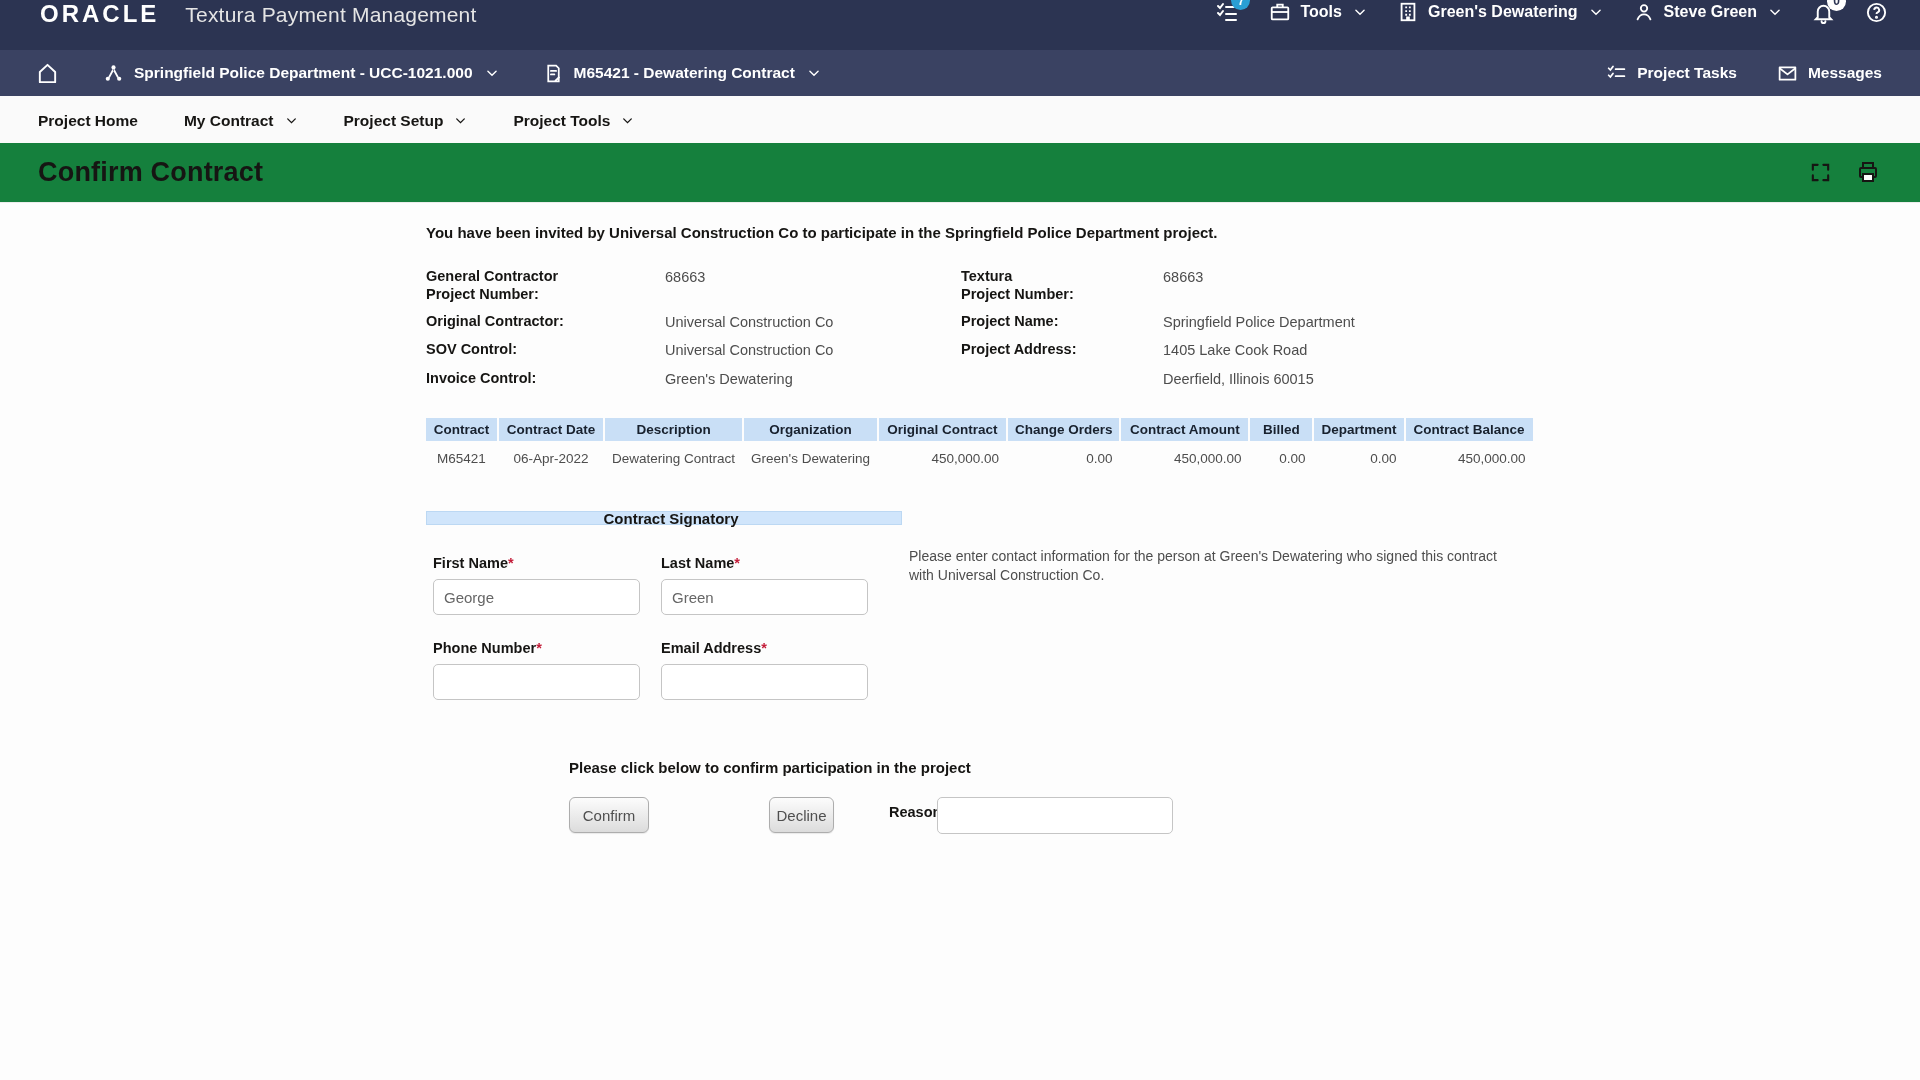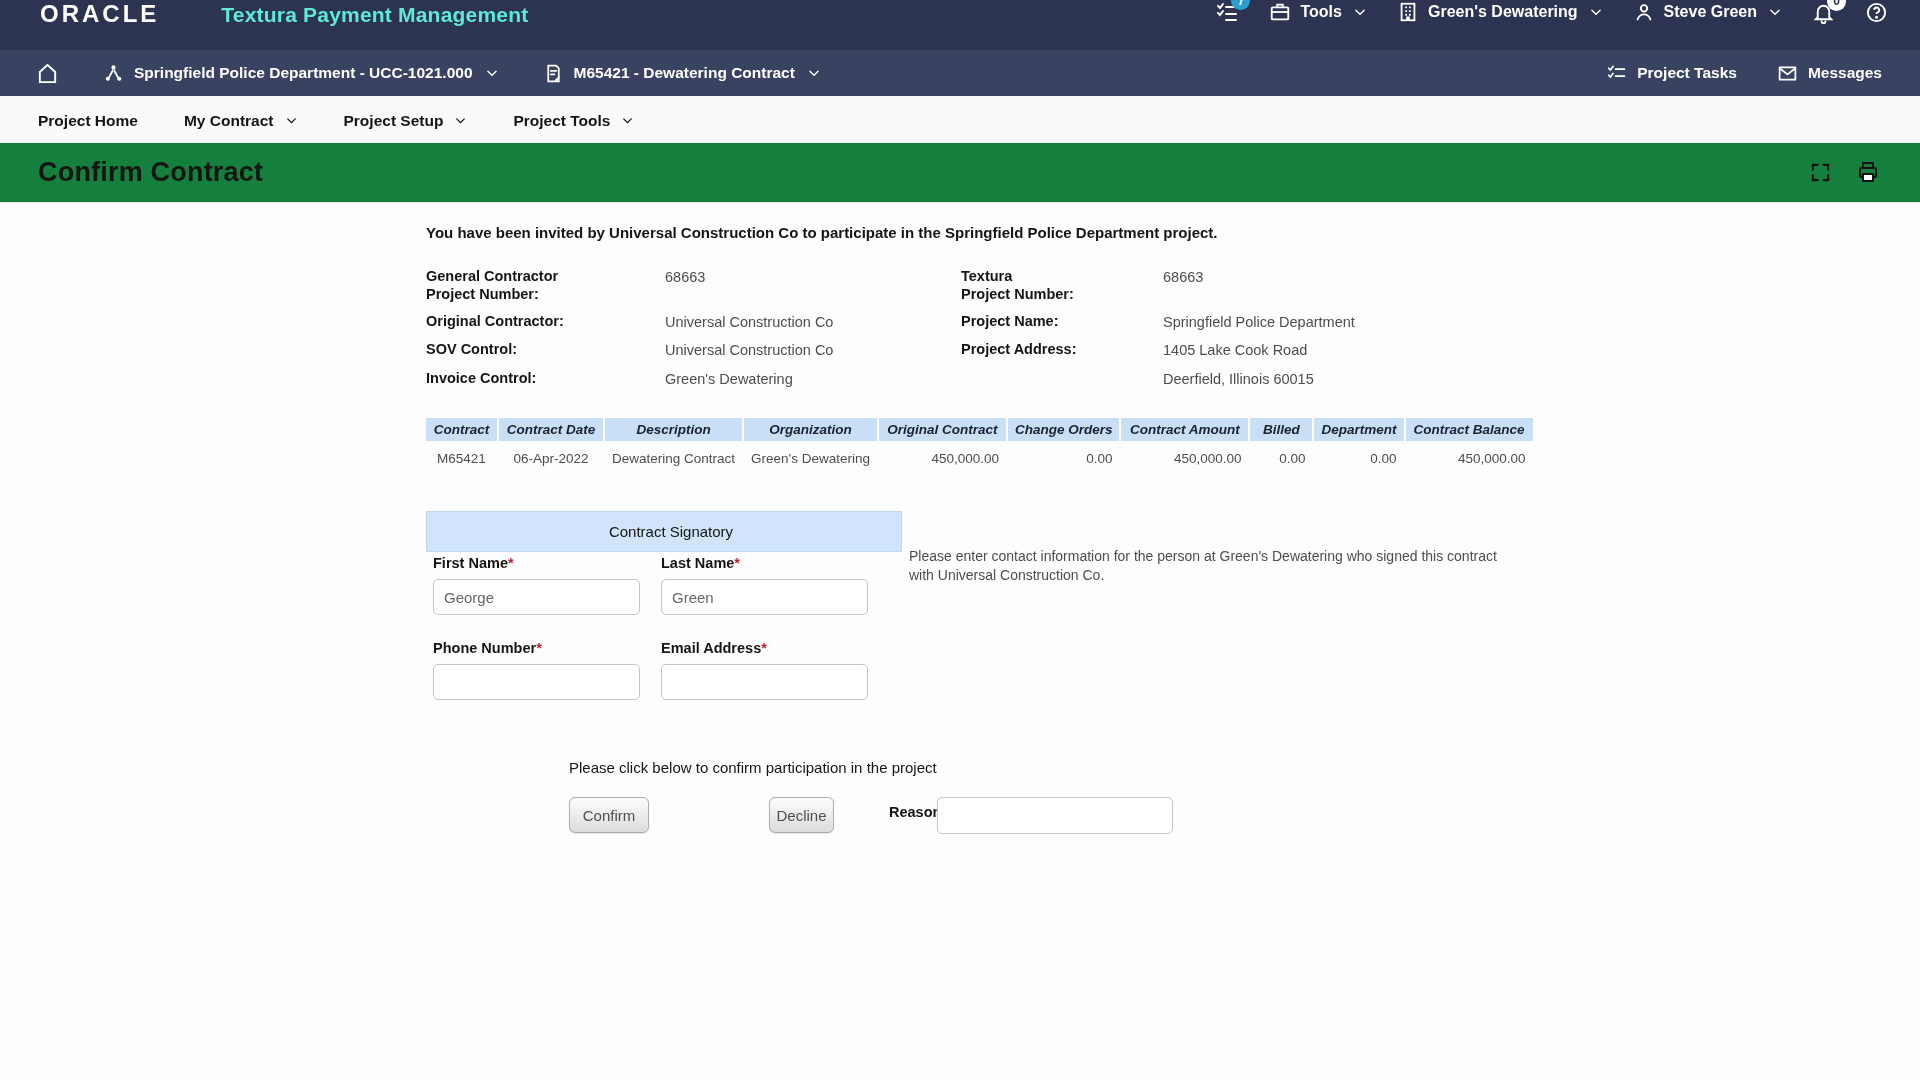--- a/index.html
+++ b/index.html
@@ -4,21 +4,21 @@
 <style>
   * { margin:0; padding:0; box-sizing:border-box; }
   html,body { width:1920px; height:1080px; }
   body { font-family:"Liberation Sans", sans-serif; background:#ffffff; position:relative; overflow:hidden; }
   .screen { position:absolute; inset:0; width:1920px; height:1080px; background:#fdfdfd; }
 
   
   .topbar { position:absolute; top:0; left:0; width:100%; height:50px; background:#2c3452; color:#fff; display:flex; align-items:flex-start; }
   .brand { display:flex; align-items:baseline; margin-left:40px; gap:26px; }
   .oracle-logo { font-size:24px; font-weight:700; letter-spacing:3px; color:#fff; }
-  .product-name { font-size:21px; font-weight:700; color:#5eead4; letter-spacing:.2px;margin-left:36px; }
+  .product-name { font-size:21px; font-weight:400; color:#e5e5e5; letter-spacing:.2px; }
   .topbar-right { margin-left:auto; margin-right:32px; display:flex; align-items:center; gap:30px; font-size:16px; font-weight:600; }
   .tb-item { display:flex; align-items:center; gap:9px; cursor:pointer; white-space:nowrap; }
   .icon { display:inline-flex; align-items:center; justify-content:center; }
   .badge-wrap { position:relative; display:inline-flex; }
   .count-badge { position:absolute; top:-9px; right:-11px; min-width:19px; height:19px; border-radius:10px; background:#2a9fd4; color:#fff; font-size:12px; font-weight:700; display:flex; align-items:center; justify-content:center; padding:0 4px; }
   .count-badge.light { background:#fff; color:#2c3452; }
   .chev { margin-left:2px; }
 
   
   .projectbar { position:absolute; top:50px; left:0; width:100%; height:46px; background:#3a4262; color:#fff; display:flex; align-items:center; font-size:15.5px; font-weight:600; }
@@ -43,38 +43,38 @@
 
   .details-left  { position:absolute; left:426px; top:64px; }
   .details-right { position:absolute; left:961px; top:64px; }
   .detail-row { display:flex; margin-bottom:9px; }
   .detail-row .dl { width:239px; font-size:14.5px; font-weight:700; color:#161513; white-space:pre-line; line-height:1.25; }
   .details-right .detail-row .dl { width:202px; }
   .detail-row .dv { font-size:14.5px; color:#4d4d4d; line-height:1.25; padding-top:1px; }
 
   
   .contract-table { position:absolute; left:424px; top:213px; border-collapse:separate; border-spacing:2px 2px; }
-  .contract-table th { background:#c9dff6; color:#18212e; font-size:13.5px; font-weight:700; padding:4px 7px; text-align:center; white-space:nowrap;font-style:italic; }
+  .contract-table th { background:#c9dff6; color:#18212e; font-size:13.5px; font-weight:700; padding:4px 7px; text-align:center; white-space:nowrap; }
   .contract-table td { font-size:13.5px; color:#4d4d4d; padding:8px 7px 3px; text-align:center; white-space:nowrap; }
   .contract-table td.num { text-align:right; }
 
   
-  .sig-header { position:absolute; left:426px; top:308px; width:476px; height:41px; background:#d0e5fb; border:1px solid #bcd8f3; display:flex; align-items:center; justify-content:center; font-size:15px; font-weight:400; color:#161513;padding-left:14px; }
+  .sig-header { position:absolute; left:426px; top:308px; width:476px; height:14px; background:#d0e5fb; border:1px solid #bcd8f3; display:flex; align-items:center; justify-content:center; font-size:15px; font-weight:700; color:#161513;padding-left:14px; }
   .sig-instructions { position:absolute; left:909px; top:344px; width:590px; font-size:14px; color:#4d4d4d; line-height:1.35; }
   .field { position:absolute; width:210px; }
   .field .flabel { font-size:14.5px; font-weight:700; color:#161513; margin-bottom:8px; }
   .req { color:#c41e3a; font-weight:700; }
   .field input, .reason-input { width:207px; height:36px; border:1px solid #c5c5c5; border-radius:5px; font-family:"Liberation Sans",sans-serif; font-size:15px; color:#666; padding:0 10px; background:#fff; outline:none; }
   .f-first { left:433px; top:352px; }
   .f-last  { left:661px; top:352px; }
   .f-phone { left:433px; top:437px; }
   .f-email { left:661px; top:437px; }
 
   
-  .confirm-prompt { position:absolute; left:569px; top:556px; font-size:15px; font-weight:400; color:#161513; }
+  .confirm-prompt { position:absolute; left:569px; top:556px; font-size:15px; font-weight:700; color:#161513; }
   .btn { position:absolute; height:36px; border:1px solid #adadad; border-radius:6px; background:linear-gradient(180deg,#fcfcfc,#dcdcdc); color:#4f4f4f; font-family:"Liberation Sans",sans-serif; font-size:15px; cursor:pointer; box-shadow:0 1px 1px rgba(0,0,0,.08); }
   .btn-confirm { left:569px; top:594px; width:80px; }
   .btn-decline { left:769px; top:594px; width:65px; }
   .reason-label { position:absolute; left:889px; top:601px; font-size:14.5px; font-weight:700; color:#161513; }
   .reason-input { position:absolute; left:937px; top:594px; width:236px; height:37px; }
 
   svg { display:block; }
 </style>
 </head>
 <body>

